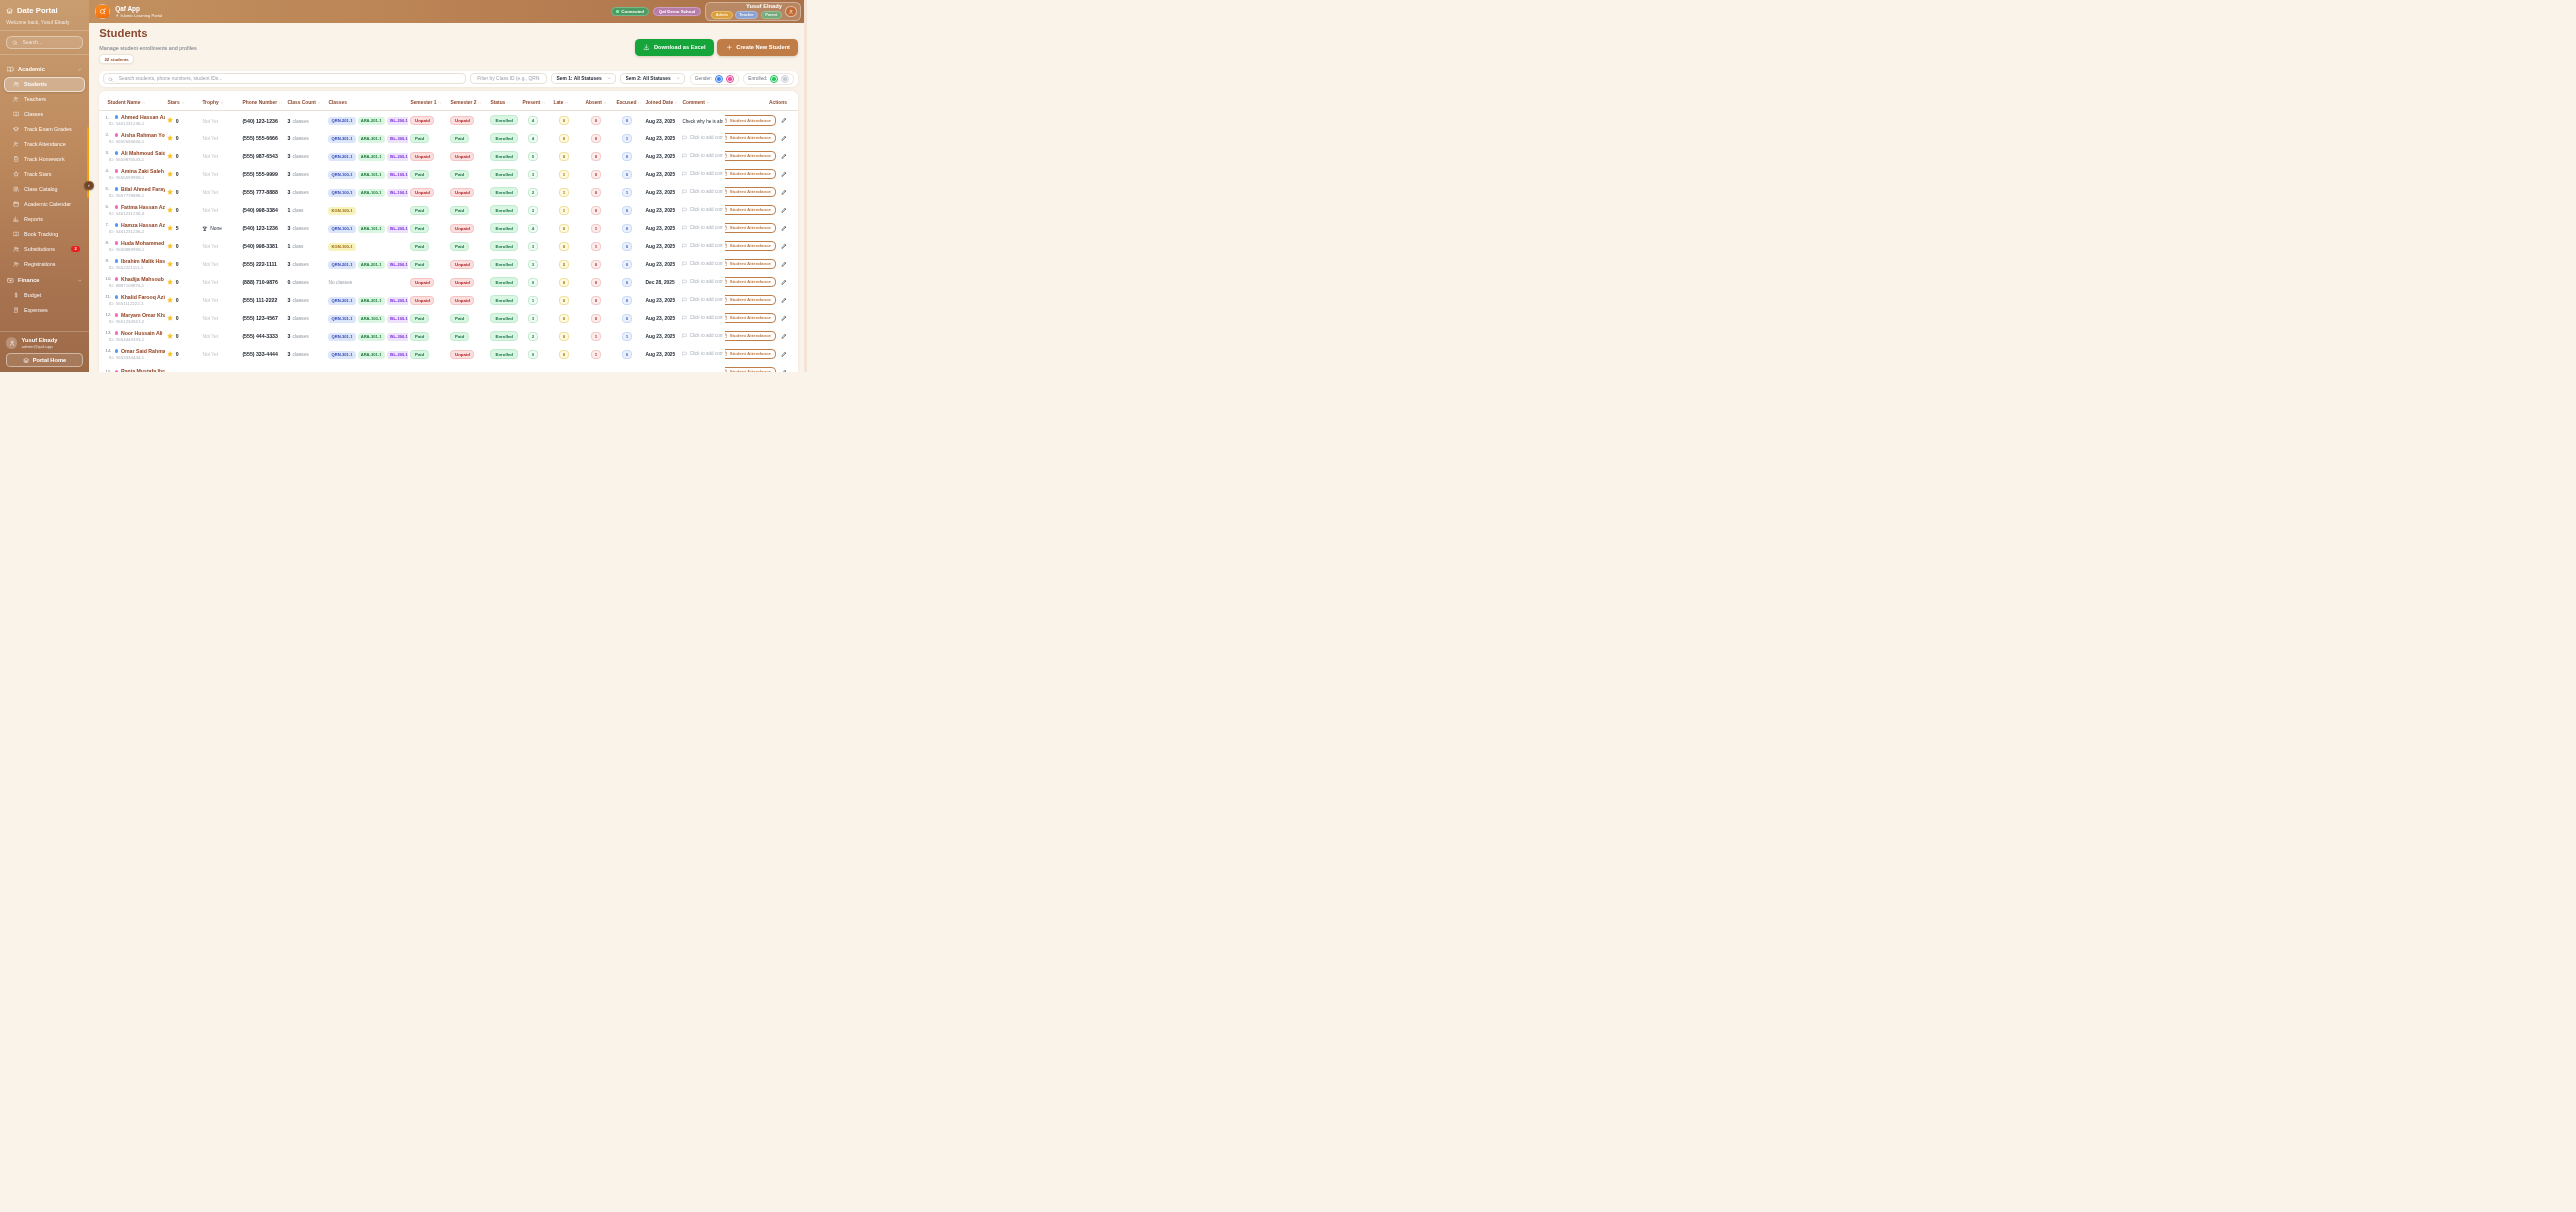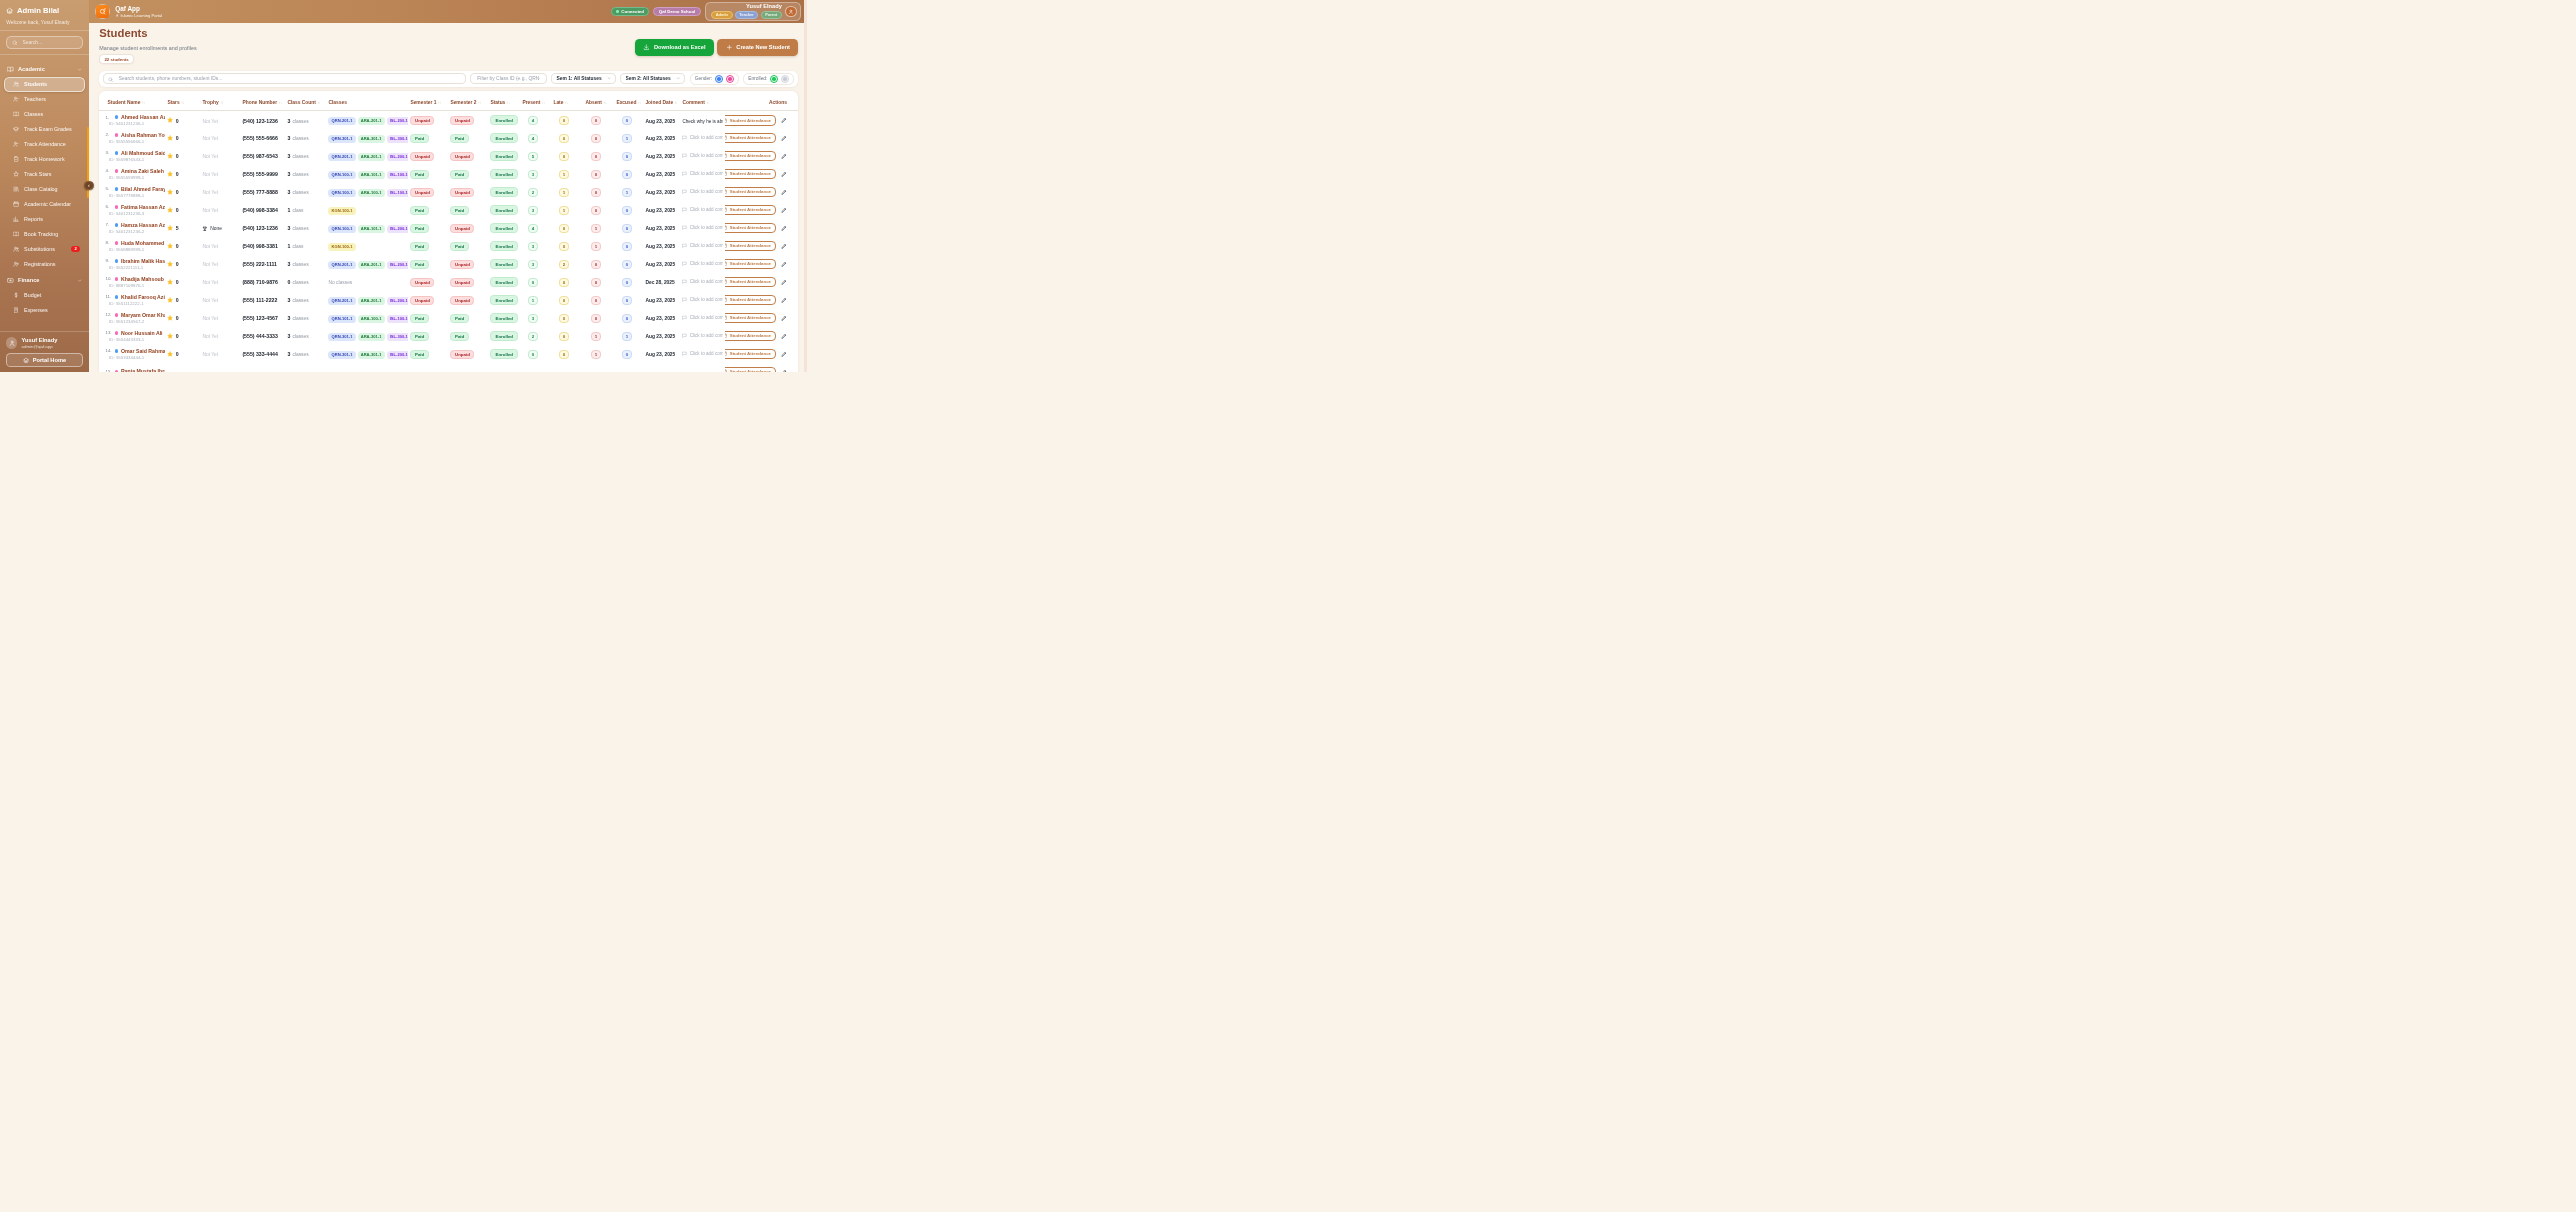--- a/index.html
+++ b/index.html
@@ -173,21 +173,21 @@
 <body>
 
 <aside class="sidebar">
   <div class="sb-head">
     <div class="sb-title-row">
       <span id="sb-home-ico"><svg class="icon " style="font-size:7.2px" viewBox="0 0 24 24" fill="none" stroke="currentColor" stroke-width="2" stroke-linecap="round" stroke-linejoin="round">
             <path d="M3 11l9-7 9 7"></path>
             <path d="M5 9.5V20h14V9.5"></path>
             <path d="M10 20v-6h4v6"></path>
           </svg></span>
-      <span>Admin Bilal</span>
+      <span>Date Portal</span>
     </div>
     <div class="sb-welcome">Welcome back, Yusuf Elnady</div>
   </div>
   <div class="sb-div"></div>
   <div class="sb-search">
     <span id="sb-search-ico"><svg class="icon " style="font-size:5.7px" viewBox="0 0 24 24" fill="none" stroke="currentColor" stroke-width="2" stroke-linecap="round" stroke-linejoin="round">
           <circle cx="11" cy="11" r="7"></circle>
           <path d="M16.5 16.5L21 21"></path>
         </svg></span>
     <input placeholder="Search..." style="">

